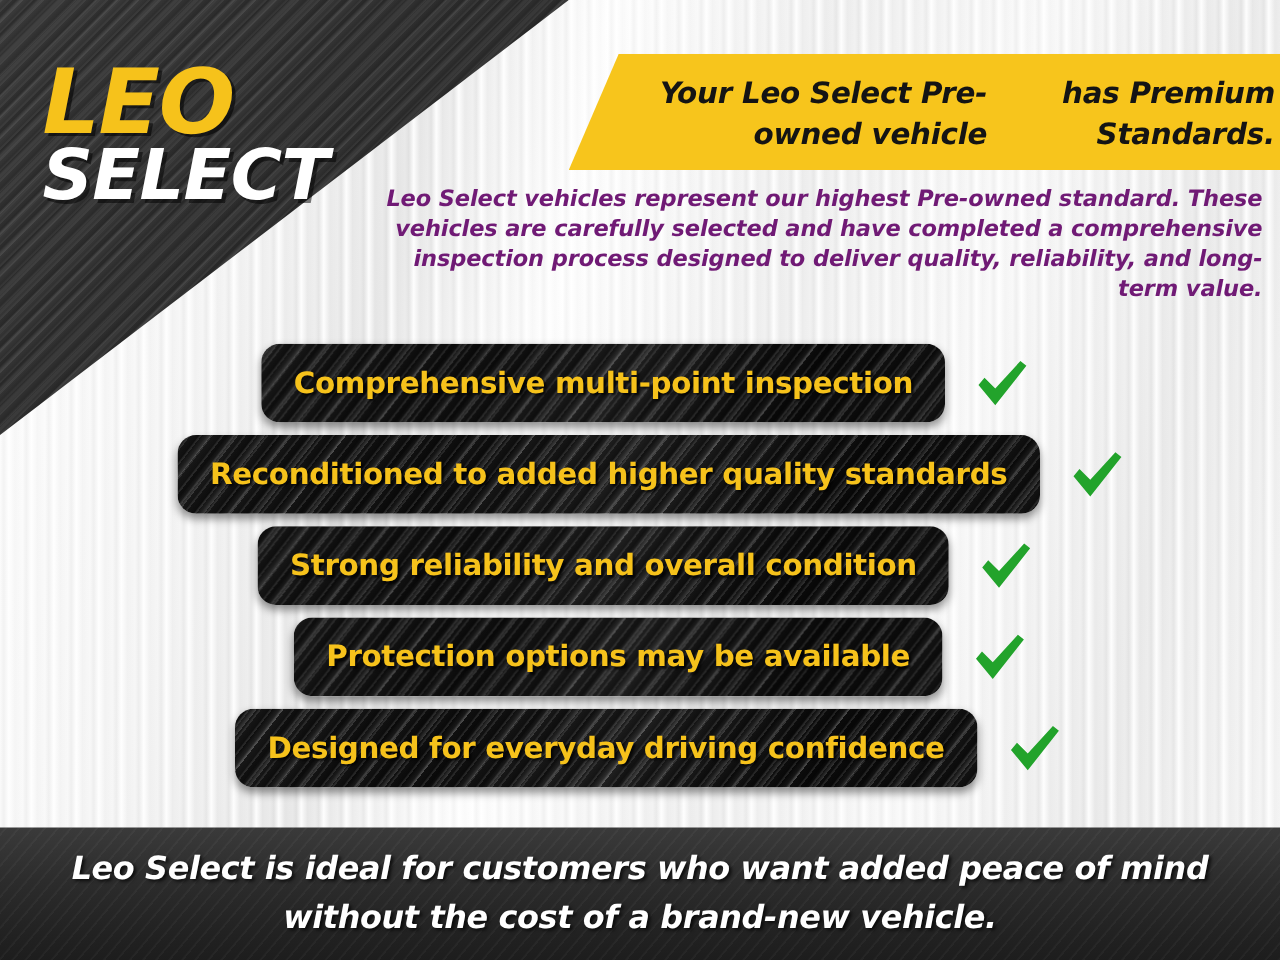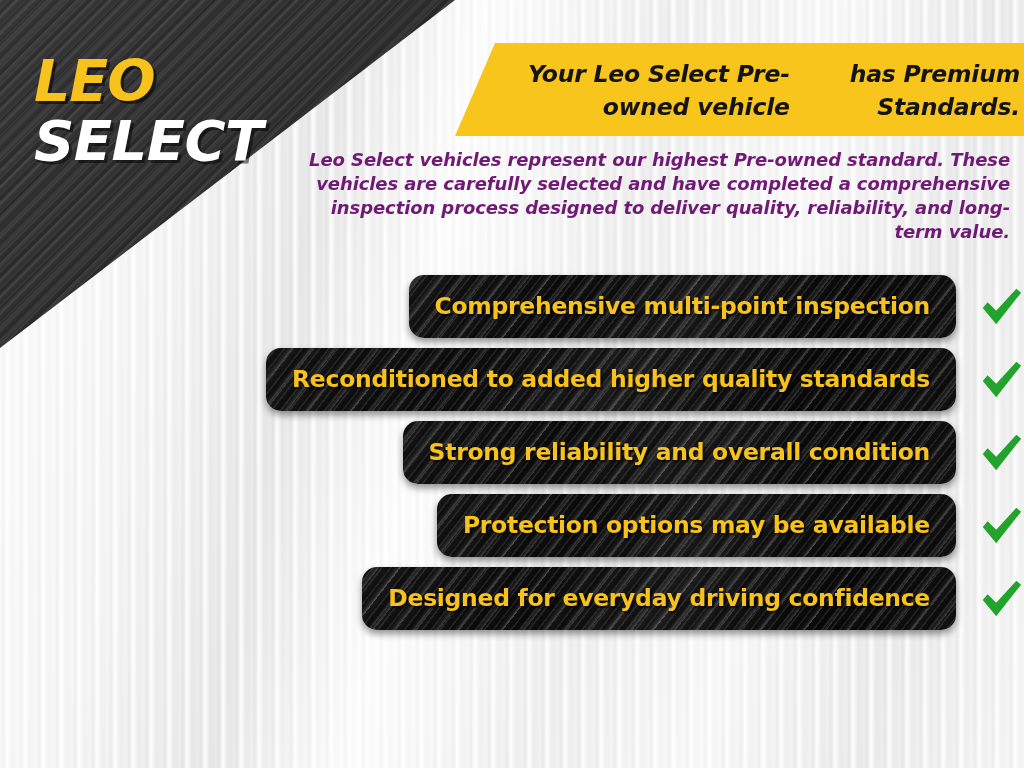--- a/index.html
+++ b/index.html
@@ -56,21 +56,21 @@
   
   .logo {
     position:absolute; left:34px; top:44px;
     width:300px; height:130px;
     z-index:6;
   }
   .logo-leo {
     display:block;
     font-family:"DejaVu Sans", sans-serif;
     font-weight:bold; font-style:italic;
-    font-size:57px; line-height:74px;
+    font-size:72px; line-height:74px;
     letter-spacing:-1px;
     color:#F6C21B;
     text-shadow: 3px 3px 0 rgba(0,0,0,0.55);
   }
   .logo-select {
     display:block;
     margin-top:-6px;
     font-family:"DejaVu Sans", sans-serif;
     font-weight:bold; font-style:italic;
     font-size:56px; line-height:58px;
@@ -120,21 +120,21 @@
   
   .features {
     position:absolute;
     left:0; top:270px;
     width:1024px;
     z-index:6;
   }
   .feature-row {
     position:relative;
     display:flex; align-items:center;
-    justify-content:flex-end;
+    justify-content:flex-start;
     height:73px;
   }
   .pill {
     position:relative;
     display:flex; align-items:center; justify-content:center;
     height:63px;
     padding:0 26px;
     border-radius:15px;
     color:#F6C21B;
     font-family:"DejaVu Sans", sans-serif;
@@ -238,14 +238,17 @@
         </svg>
       </div>
       <div class="feature-row" style="padding-left: 188px;">
         <div class="pill">Designed for everyday driving confidence</div>
         <svg class="check" viewBox="0 0 48 48">
           <path d="M5 25 L10 19 L19 28 L40 5 L45 9 L19 42 Z" fill="#22A32B"></path>
         </svg>
       </div>
     </div>
 
+  <div class="footer">
+    <div class="footer-text">Leo Select is ideal for customers who want added peace of mind without the cost of a brand-new vehicle.</div>
+  </div>
 
 </div>
 
 </body></html>

